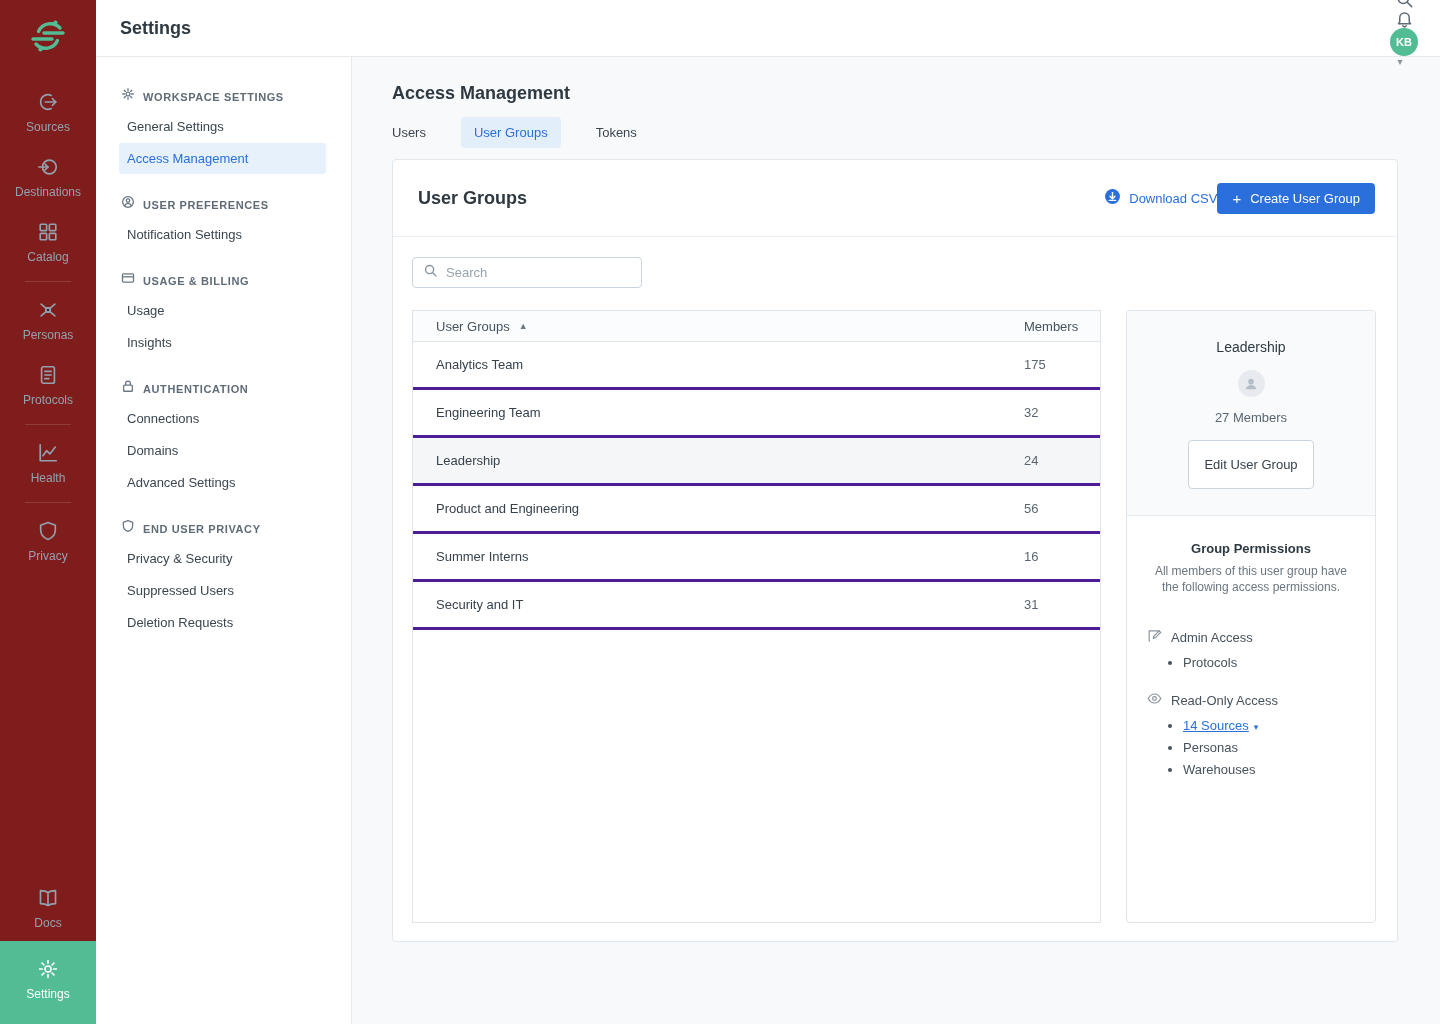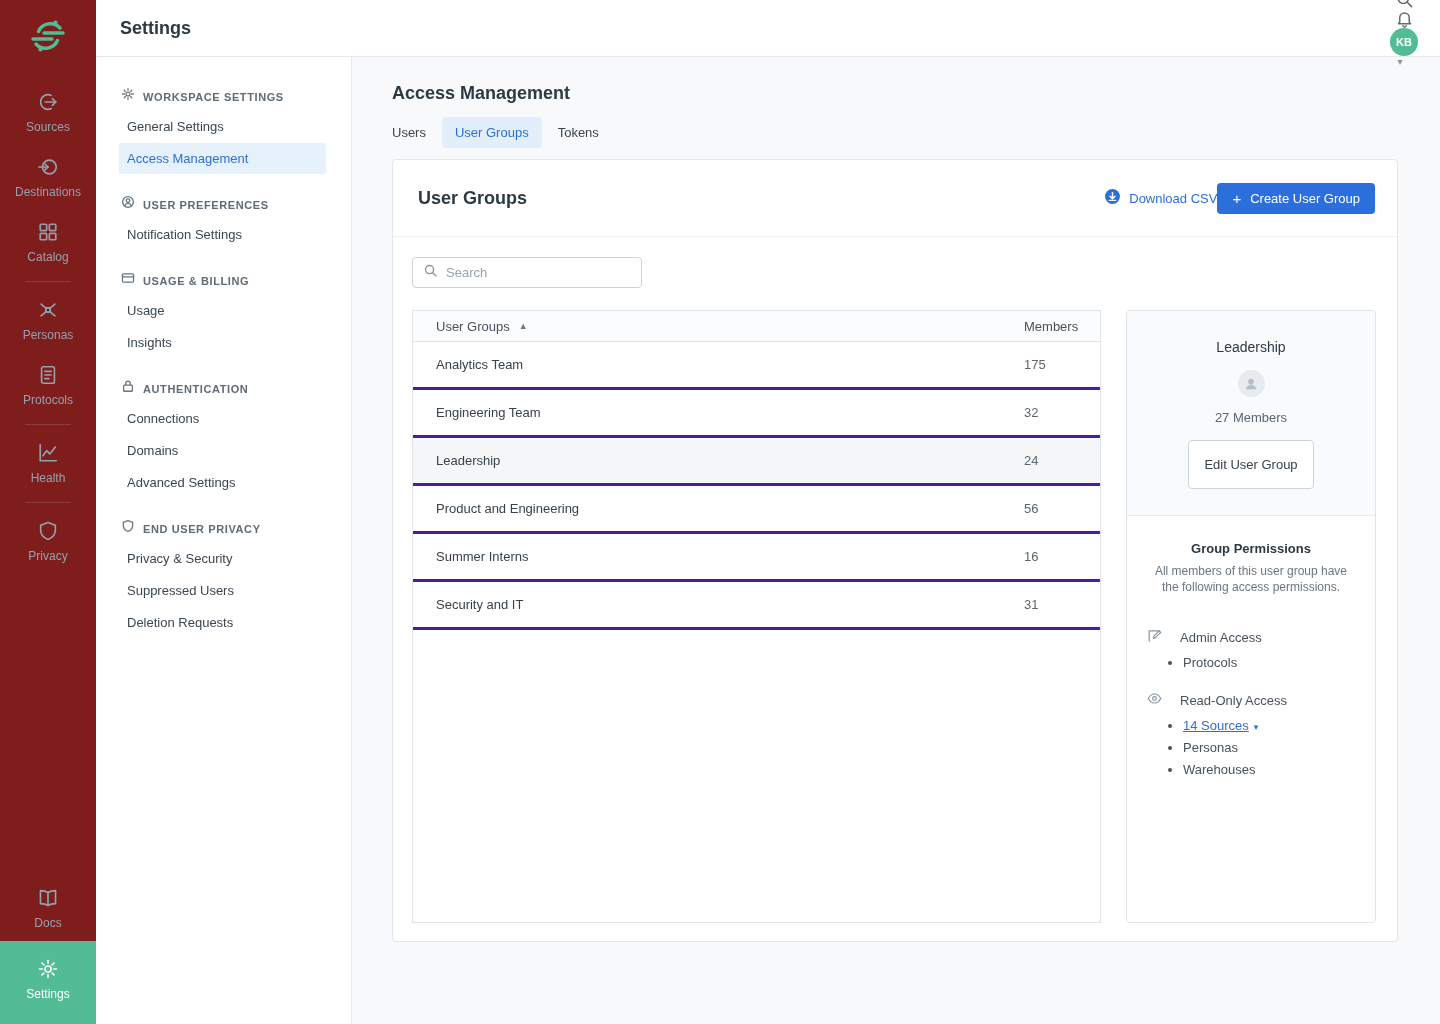--- a/index.html
+++ b/index.html
@@ -55,21 +55,21 @@
   }
   .nav-section-header svg { color:#6b7683; }
   .nav-item {
     font-size: 13px; color: #3b4650; padding: 8px 8px; margin: 1px 25px 1px 23px;
     border-radius: 3px; cursor: pointer;
   }
   .nav-item.active { background: #e7f1fc; color: #2a6fdb; }
   
   .main { flex: 1; padding: 26px 42px 0 40px; overflow: hidden; }
   .page-title { font-size: 18px; font-weight: bold; color: #2e3942; }
-  .tabs { display: flex; gap: 3px; margin-top: 13px; margin-left: -13px; }
+  .tabs { display: flex; gap: 22px; margin-top: 13px; margin-left: -13px; }
   .tab { font-size: 13px; color: #3b4650; padding: 8px 13px; border-radius: 4px; cursor: pointer; }
   .tab.active { background: #e3eefb; color: #2a6fdb; }
   .card {
     background: #fff; border: 1px solid #e2e7ec; border-radius: 4px;
     margin-top: 11px; height: 783px; display: flex; flex-direction: column;
   }
   .card-header {
     display: flex; align-items: center; padding: 0 22px 0 25px;
     height: 77px; min-height: 77px; border-bottom: 1px solid #eceff2;
   }
@@ -127,21 +127,21 @@
   .btn-secondary {
     margin-top: 15px; background: #fff; border: 1px solid #ccd4dc; border-radius: 4px;
     padding: 16px 15px; font-size: 13px; color: #37424c; cursor: pointer;
     font-family: "Liberation Sans", sans-serif;
   }
   .detail-body { padding: 25px 20px; }
   .perm-title { font-size: 13px; font-weight: bold; color: #2e3942; text-align: center; }
   .perm-desc { font-size: 12px; color: #6b7680; text-align: center; line-height: 1.35; margin-top: 7px; }
   .perm-group { margin-top: 21px; }
   .perm-group.first { margin-top: 33px; }
-  .perm-head { display: flex; align-items: center; gap: 18px; font-size: 13px; color: #47525c; }
+  .perm-head { display: flex; align-items: center; gap: 9px; font-size: 13px; color: #47525c; }
   .perm-head svg { color: #8a949e; }
   .perm-list { list-style: disc; padding-left: 36px; margin-top: 9px; color: #47525c; }
   .perm-list li { font-size: 13px; margin: 7px 0; }
   .perm-link { color: #2a6fdb; text-decoration: underline; cursor: pointer; }
   .link-caret { font-size: 9px; color: #2a6fdb; margin-left: 5px; cursor: pointer; }
 </style>
 </head>
 <body>
 
 <nav class="app-sidebar">

